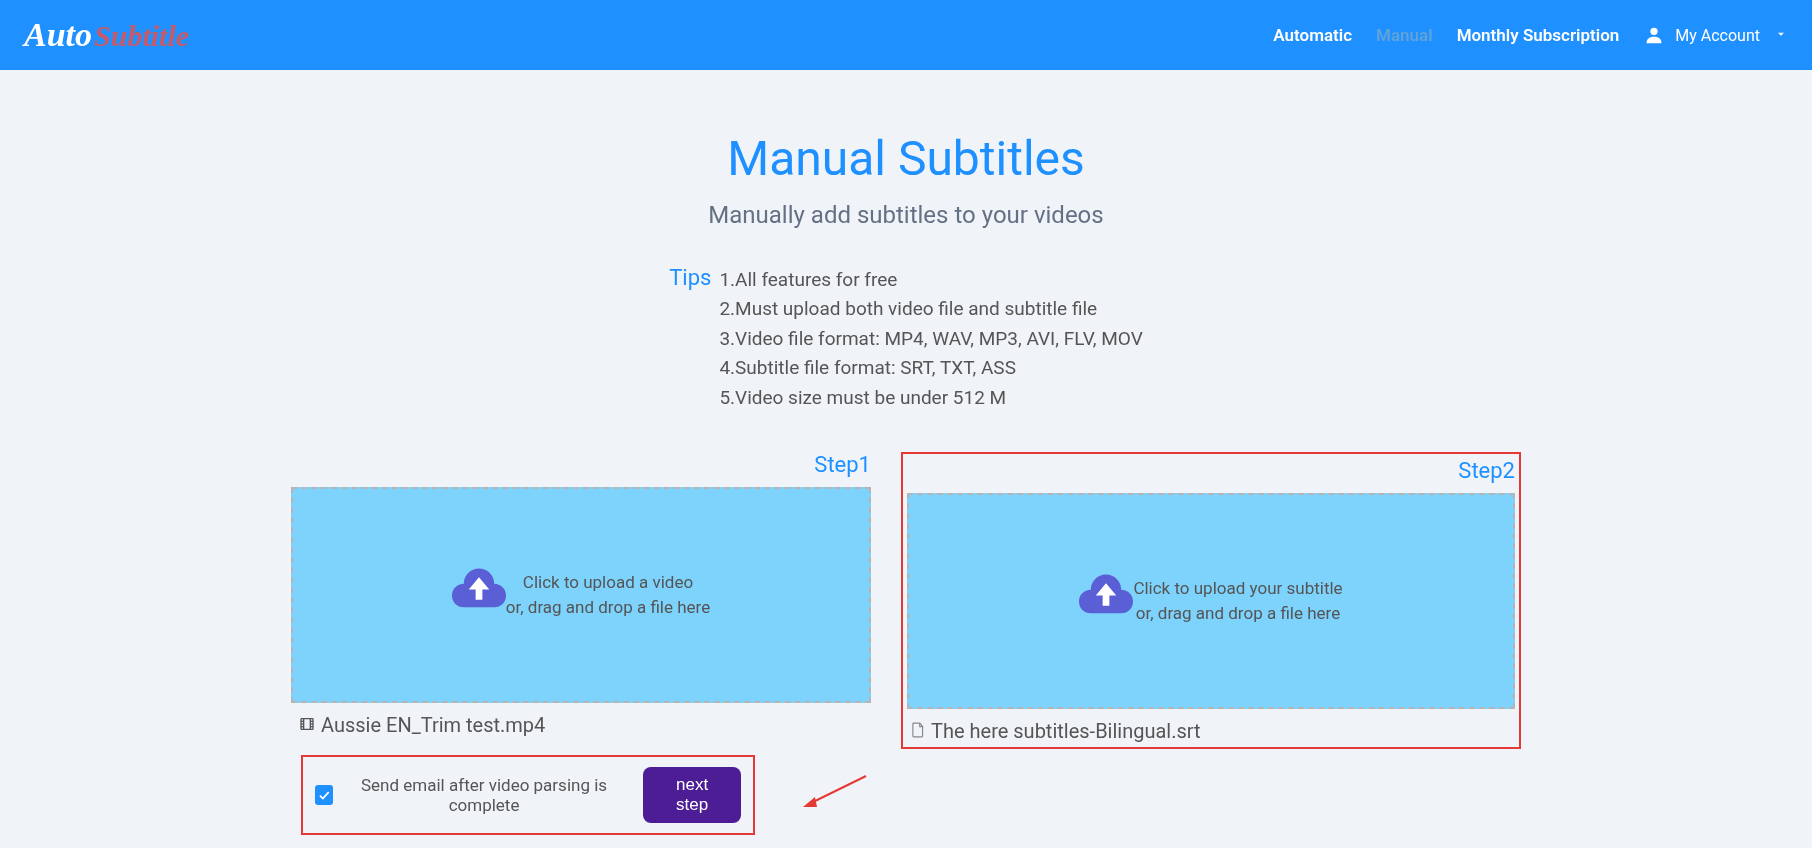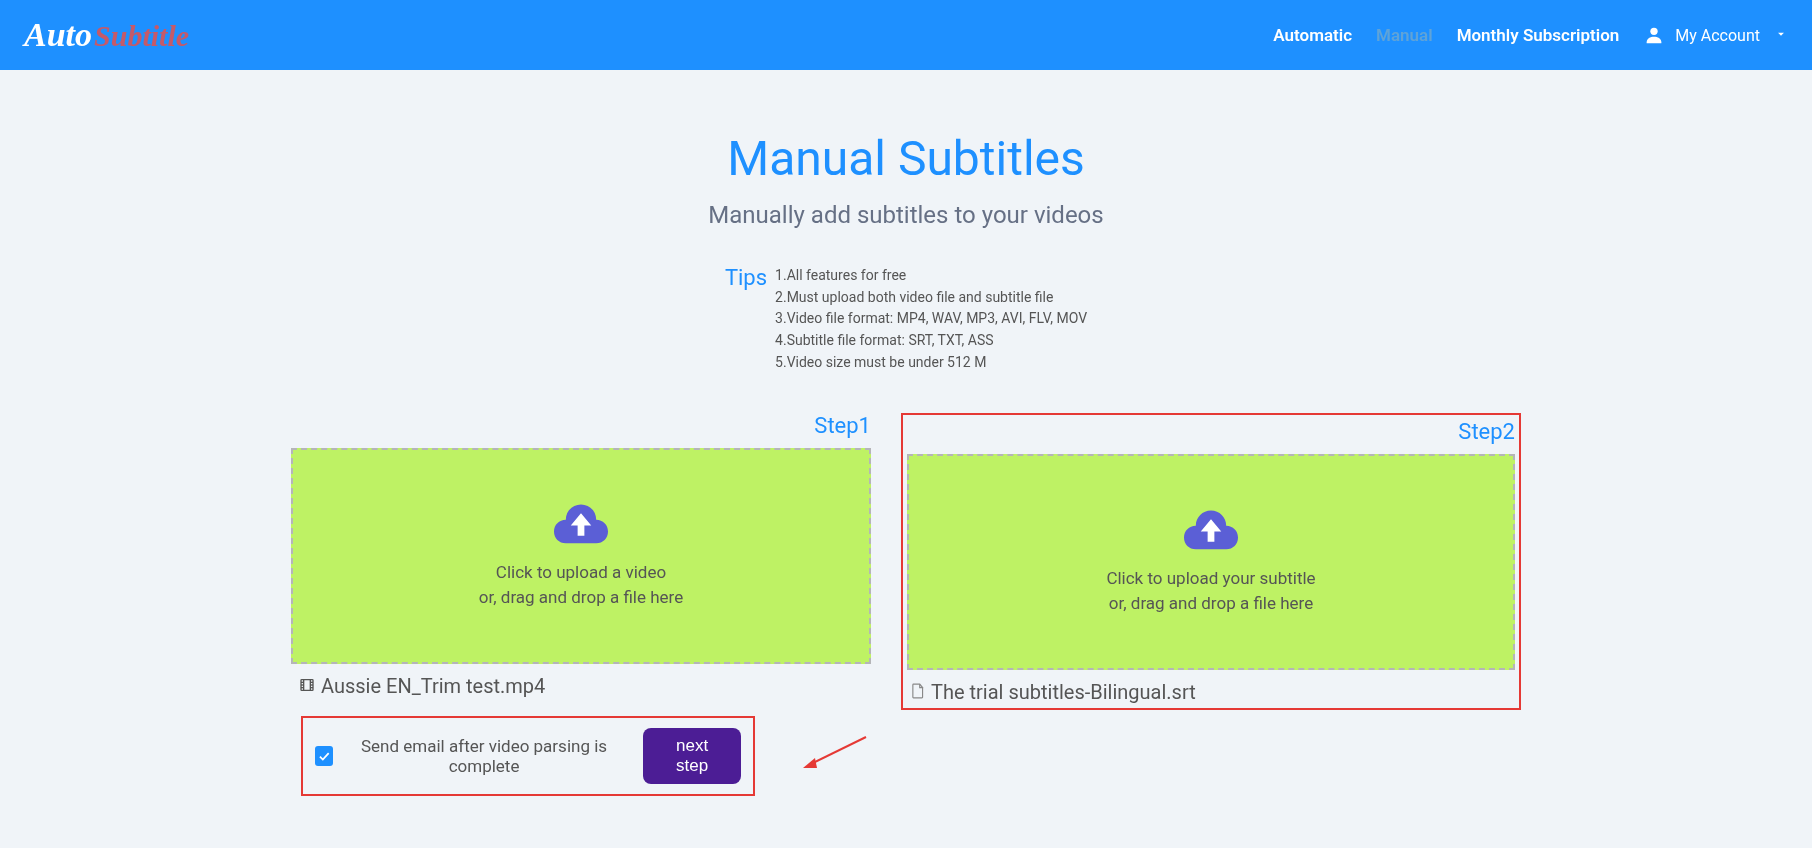--- a/index.html
+++ b/index.html
@@ -83,21 +83,21 @@
       margin-bottom: 40px;
     }
     .tips-label {
       color: #1e90ff;
       font-size: 22px;
       font-weight: 400;
       line-height: 1.2;
     }
     .tips-list {
       color: #555;
-      font-size: 14px;
+      font-size: 19px;
       line-height: 1.55;
     }
     .steps-row {
       display: flex;
       gap: 30px;
       justify-content: center;
       align-items: flex-start;
       margin-top: 10px;
     }
     .step-col { width: 580px; }
@@ -107,25 +107,25 @@
       width: 620px;
     }
     .step-label {
       color: #1e90ff;
       font-size: 22px;
       font-weight: 400;
       margin-bottom: 10px;
       text-align: right;
     }
     .dropzone {
-      background: #bef264;
+      background: #7dd3fc;
       border: 2px dashed #b5b5b8;
       height: 216px;
       display: flex;
-      flex-direction: column;
+      flex-direction: row;
       align-items: center;
       justify-content: center;
       cursor: pointer;
     }
     .cloud-icon { margin-bottom: 12px; }
     .drop-text {
       color: #555;
       font-size: 17px;
       line-height: 1.5;
       text-align: center;
@@ -301,18 +301,18 @@
           <div>or, drag and drop a file here</div>
         </div>
       </div>
       <div class="file-row step2">
         <span>
           <svg width="14" height="16" viewBox="0 0 24 28" fill="none" stroke="#888" stroke-width="2">
               <path d="M4 2h11l5 6v17a1 1 0 0 1-1 1H4a1 1 0 0 1-1-1V3a1 1 0 0 1 1-1z"></path>
               <polyline points="15 2 15 8 21 8"></polyline>
             </svg>
         </span>
-        <span>The trial subtitles-Bilingual.srt</span>
+        <span>The here subtitles-Bilingual.srt</span>
       </div>
     </div>
 
   </div>
 </div>
 
 </body></html>

